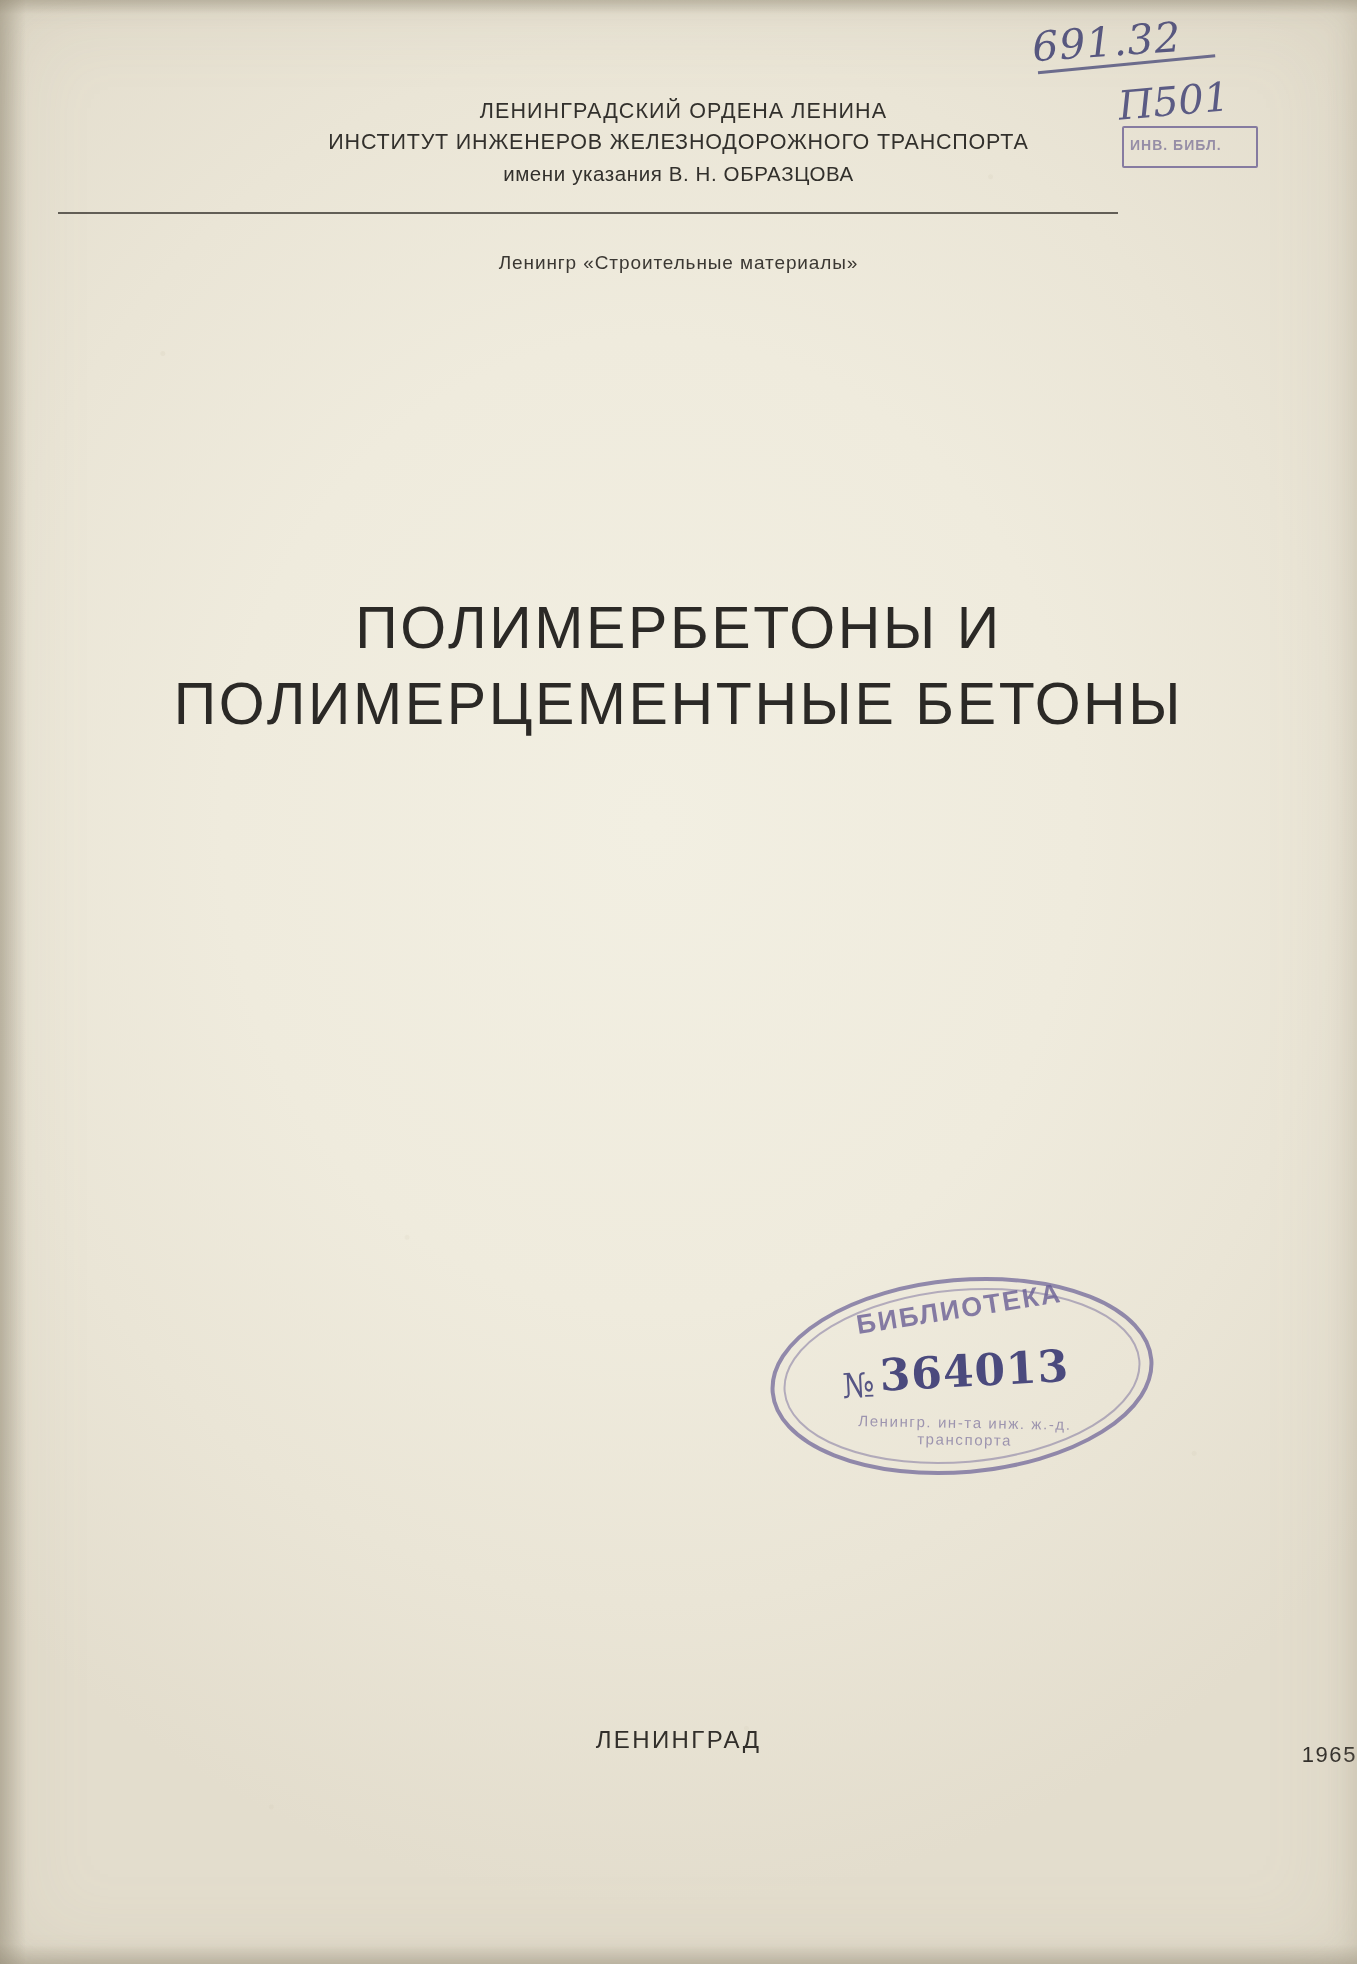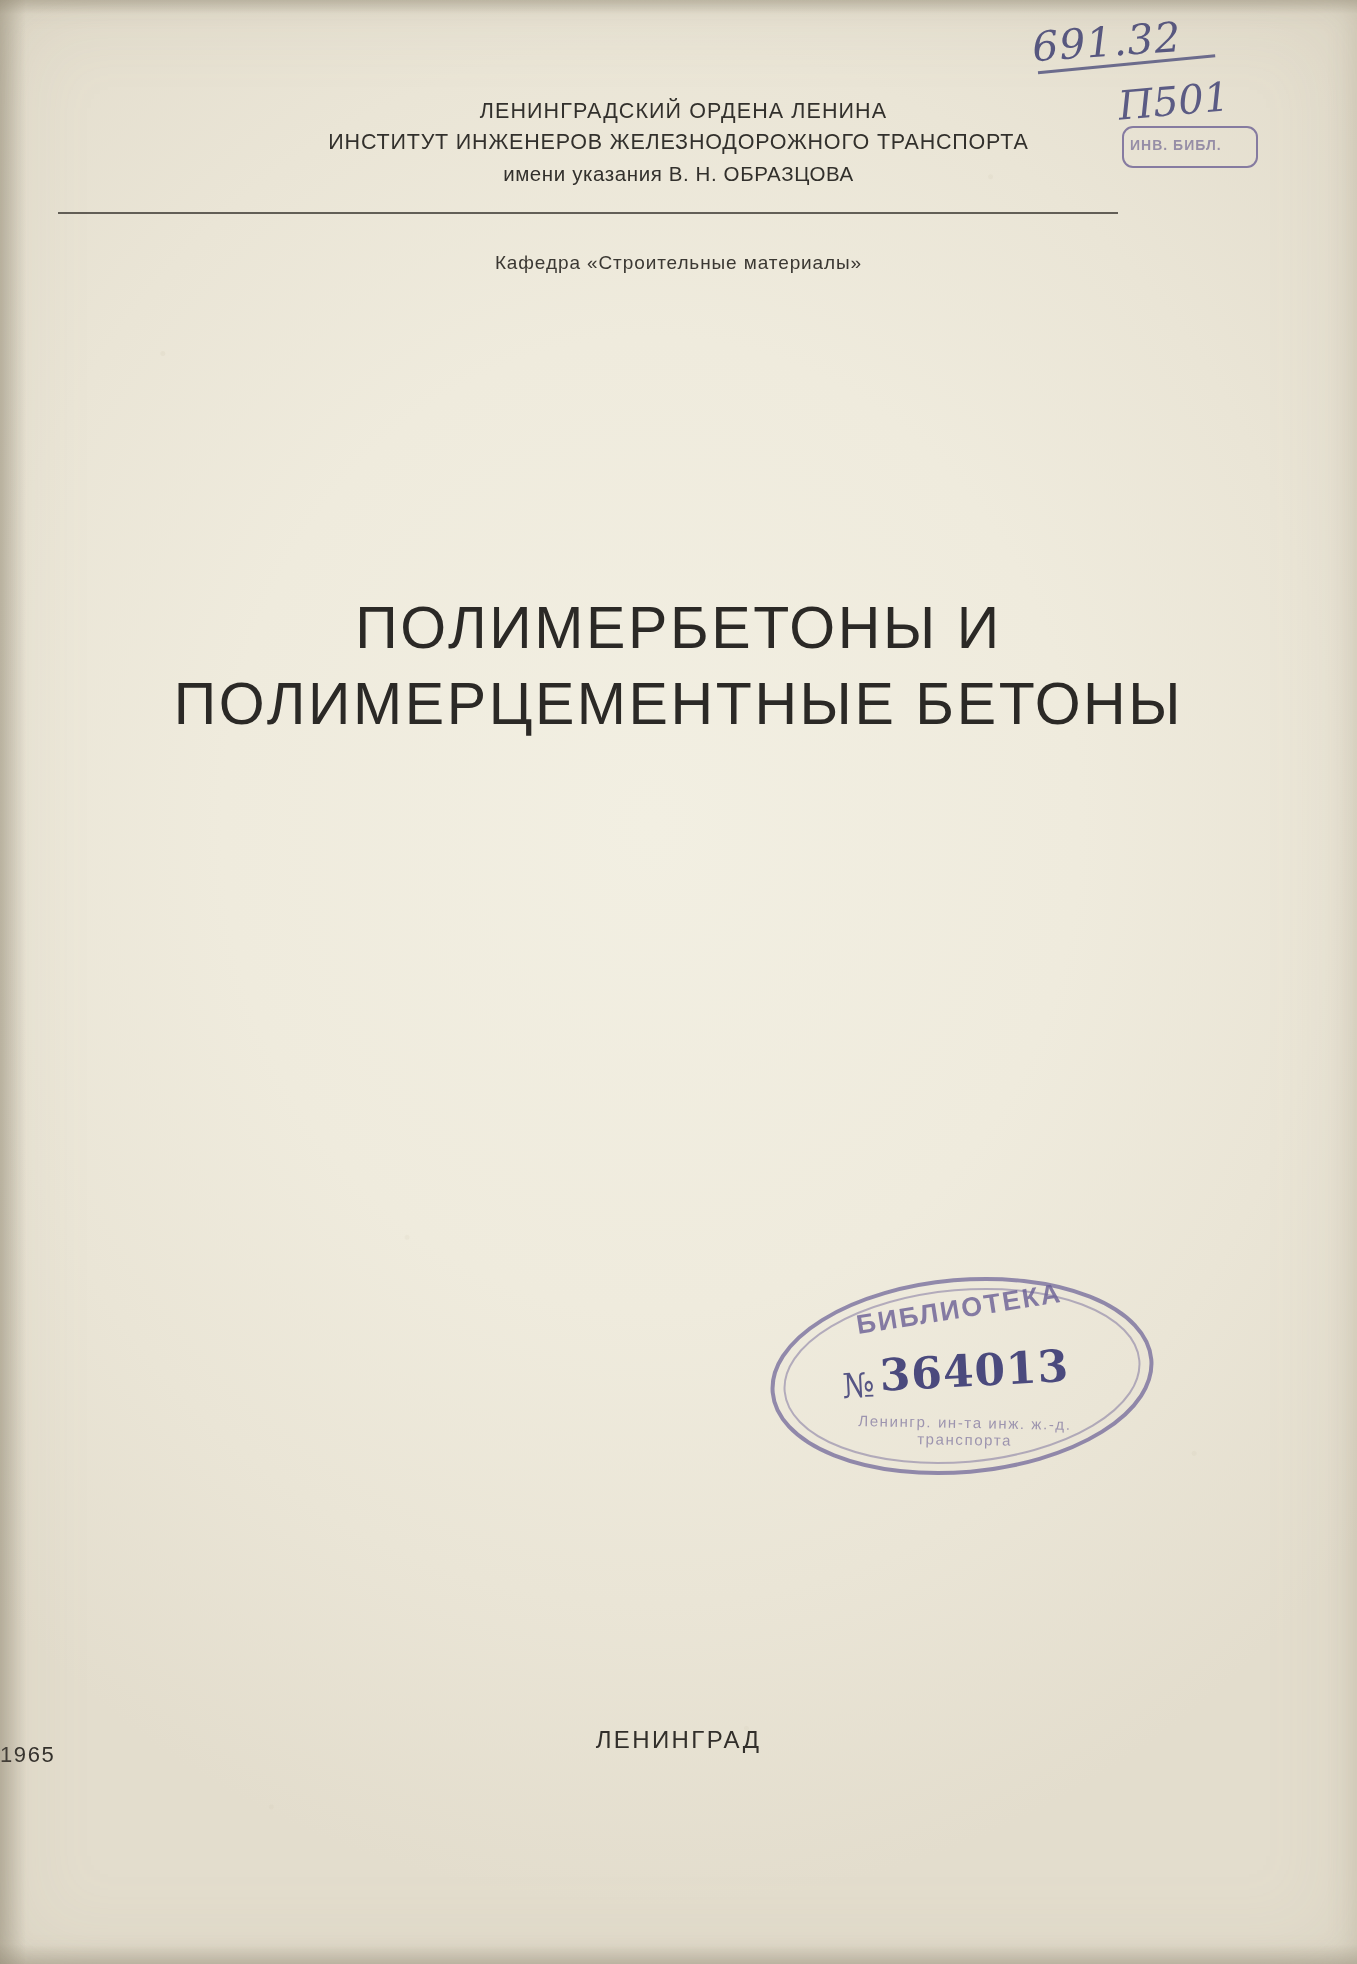--- a/index.html
+++ b/index.html
@@ -150,21 +150,21 @@
     font-size: 24px;
     letter-spacing: 2.4px;
     color: #322f2b;
     margin-top: 28px;
   }
   .year {
     position: absolute;
     left: 0;
     right: 0;
     top: 1742px;
-    text-align: left;
+    text-align: right;
     font-size: 22px;
     letter-spacing: 1.6px;
     color: #322f2b;
   }
 
   
   .callnumber {
     position: absolute;
     left: 1032px;
     top: 18px;
@@ -200,21 +200,21 @@
   }
 
   
   .stamp-rect {
     position: absolute;
     left: 1122px;
     top: 126px;
     width: 132px;
     height: 38px;
     border: 2px solid #6b5f93;
-    border-radius: 11px;
+    border-radius: 2px;
     opacity: .78;
     overflow: hidden;
   }
   .stamp-rect .stamp-rect-text {
     position: absolute;
     left: 6px;
     top: 9px;
     font-size: 14px;
     letter-spacing: 1px;
     color: #5d5287;
@@ -303,21 +303,21 @@
   </div>
 
   <div class="header-block">
     <div class="header-line l1">ЛЕНИНГРАДСКИЙ ОРДЕНА ЛЕНИНА</div>
     <div class="header-line l2">ИНСТИТУТ ИНЖЕНЕРОВ ЖЕЛЕЗНОДОРОЖНОГО ТРАНСПОРТА</div>
     <div class="header-line l3">имени указания В. Н. ОБРАЗЦОВА</div>
   </div>
 
   <div class="rule"></div>
 
-  <div class="department">Кафедра «Строительные материалы»</div>
+  <div class="department">Ленингр «Строительные материалы»</div>
 
   <div class="title-block">
     <div class="title-line">ПОЛИМЕРБЕТОНЫ И</div>
     <div class="title-line">ПОЛИМЕРЦЕМЕНТНЫЕ БЕТОНЫ</div>
   </div>
 
 
   <div class="stamp-oval">
     <svg width="400" height="216" viewBox="0 0 400 216" aria-hidden="true">
       <ellipse cx="200" cy="108" rx="190" ry="96" fill="none" stroke="#6a5f95" stroke-width="4" opacity="0.7"></ellipse>

